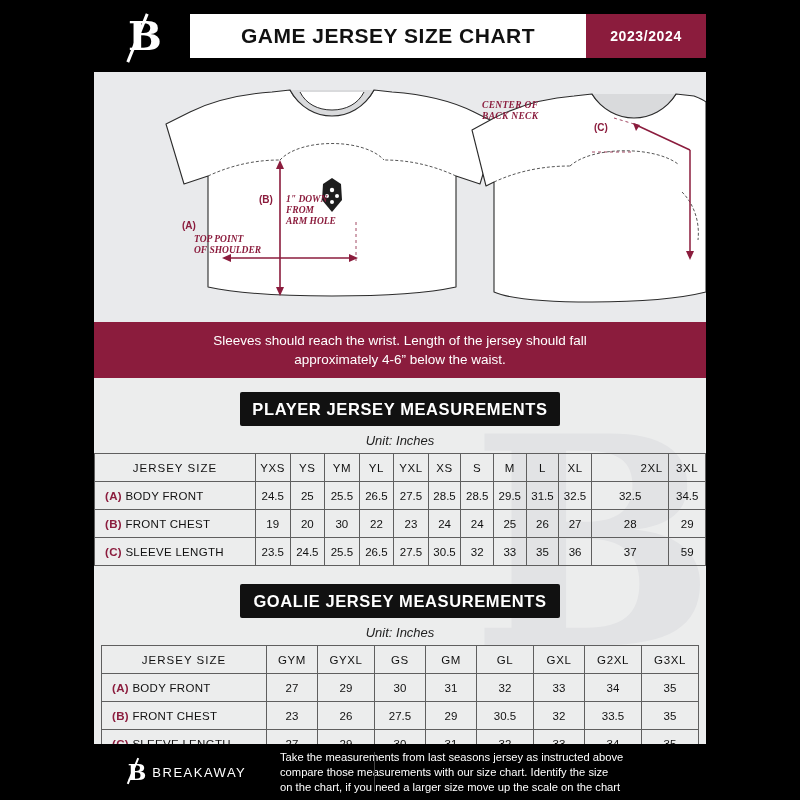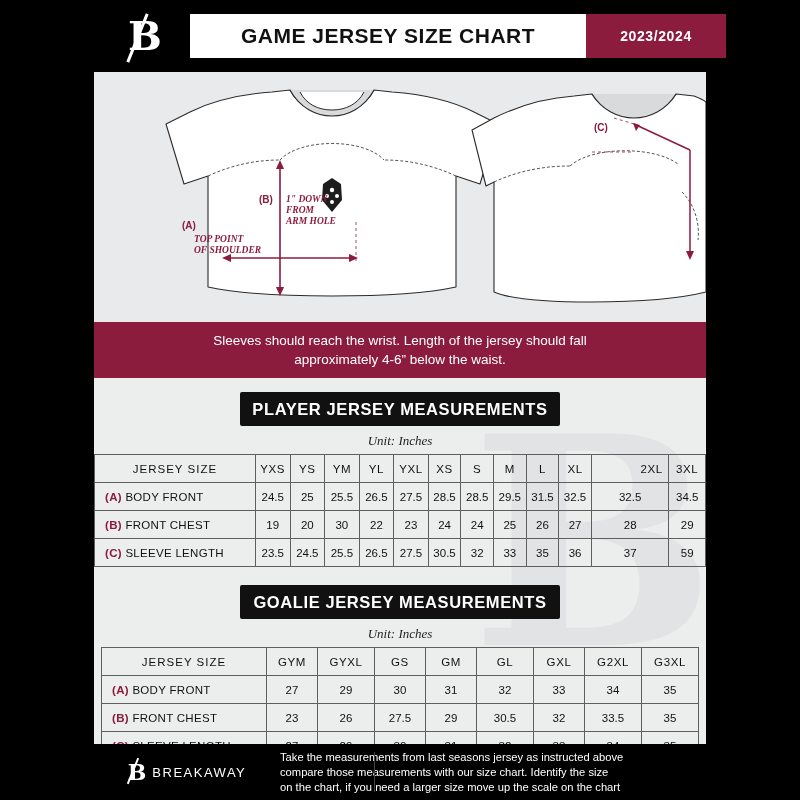--- a/index.html
+++ b/index.html
@@ -6,37 +6,37 @@
   body{width:800px;height:800px;overflow:hidden;font-family:"Liberation Sans",sans-serif;}
   .page{position:relative;width:800px;height:800px;background:#000;}
 
   
   .header{position:relative;height:72px;background:#000;}
   .logo-box{position:absolute;left:106px;top:6px;width:78px;height:60px;display:flex;align-items:center;justify-content:center;}
   .logo-b{color:#fff;font-family:"DejaVu Serif",serif;font-weight:bold;font-size:40px;line-height:1;position:relative;}
   .logo-slash{position:absolute;left:8px;top:-4px;width:3px;height:52px;background:#fff;transform:rotate(22deg);}
   .title-bar{position:absolute;left:190px;top:14px;width:396px;height:44px;background:#fff;display:flex;align-items:center;justify-content:center;}
   .title-bar span{font-family:"Liberation Sans",sans-serif;font-weight:bold;font-size:21px;letter-spacing:.5px;color:#111;}
-  .season-bar{position:absolute;left:586px;top:14px;width:140px;height:44px;background:#8b1c3d;display:flex;align-items:center;justify-content:center;}
+  .season-bar{position:absolute;left:586px;top:14px;width:120px;height:44px;background:#8b1c3d;display:flex;align-items:center;justify-content:center;}
   .season-bar span{color:#fff;font-size:14px;font-weight:bold;letter-spacing:.6px;}
 
   
   .diagram{position:relative;left:94px;width:612px;height:250px;background:#e9eaec;overflow:hidden;}
   .diagram svg{position:absolute;left:0;top:0;}
 
   
   .note{position:relative;left:94px;width:612px;height:56px;background:#8b1c3d;color:#fff;display:flex;flex-direction:column;justify-content:center;font-size:13.5px;line-height:19px;text-align:center;}
 
   
   .body-area{position:relative;left:94px;width:612px;height:378px;background:#eceded;}
   .watermark{position:absolute;right:-10px;top:20px;font-size:290px;color:#e2e3e5;font-family:"DejaVu Serif",serif;font-weight:bold;line-height:1;user-select:none;}
 
   .sect-title{position:relative;margin:0 auto;width:320px;height:34px;background:#111;display:flex;align-items:center;justify-content:center;border-radius:2px;}
   .sect-title span{color:#fff;font-weight:bold;font-size:16.5px;letter-spacing:.6px;}
-  .unit{position:relative;text-align:center;font-family:Liberation Serif, serif;font-style:italic;font-size:13px;color:#222;margin-top:7px;margin-bottom:5px;}
+  .unit{position:relative;text-align:center;font-family:Liberation Sans, sans-serif;font-style:italic;font-size:13px;color:#222;margin-top:7px;margin-bottom:5px;}
 
   table{position:relative;border-collapse:collapse;margin:0 auto;background:transparent;}
   table td{border:1px solid #5f5f5f;font-size:11.5px;color:#111;height:25px;text-align:center;font-family:"Liberation Sans",sans-serif;}
   td.lbl{text-align:left;padding-left:10px;font-size:11.5px;letter-spacing:.3px;}
   td.hdr{font-size:11.5px;letter-spacing:.6px;}
   td.hdr.size-lbl{text-align:center;letter-spacing:1px;}
   .tag{color:#8b1c3d;font-weight:bold;}
 
   
   .footer{position:absolute;left:0;bottom:0;width:800px;height:56px;background:#000;}
@@ -111,20 +111,21 @@
       <path d="M588 120 C600 132 606 150 604 168" fill="none" stroke="#2b2b2b" stroke-width="0.8" stroke-dasharray="3 2"></path>
 
       <line x1="540" y1="52" x2="596" y2="78" stroke="#8b1c3d" stroke-width="1.5"></line>
       <polygon points="539,51 546,53 542,59" fill="#8b1c3d"></polygon>
       <line x1="596" y1="78" x2="596" y2="186" stroke="#8b1c3d" stroke-width="1.5"></line>
       <polygon points="596,188 592,179 600,179" fill="#8b1c3d"></polygon>
       <line x1="520" y1="46" x2="540" y2="52" stroke="#8b1c3d" stroke-width="0.8" stroke-dasharray="3 3"></line>
       <line x1="498" y1="80" x2="540" y2="80" stroke="#8b1c3d" stroke-width="0.8" stroke-dasharray="3 3"></line>
     </svg>
 
+    <div style="position:absolute;left:388px;top:28px;width:120px;color:#8b1c3d;font-family:'Liberation Serif',serif;font-style:italic;font-size:9.5px;line-height:11px;font-weight:bold;letter-spacing:.3px;">CENTER OF<br>BACK NECK</div>
     <div style="position:absolute;left:500px;top:50px;color:#8b1c3d;font-size:10px;font-weight:bold;">(C)</div>
     <div style="position:absolute;left:192px;top:122px;color:#8b1c3d;font-family:'Liberation Serif',serif;font-style:italic;font-size:9.5px;line-height:11px;font-weight:bold;">1" DOWN<br>FROM<br>ARM HOLE</div>
     <div style="position:absolute;left:165px;top:122px;color:#8b1c3d;font-size:10px;font-weight:bold;">(B)</div>
     <div style="position:absolute;left:88px;top:148px;color:#8b1c3d;font-size:10px;font-weight:bold;">(A)</div>
     <div style="position:absolute;left:100px;top:162px;color:#8b1c3d;font-family:'Liberation Serif',serif;font-style:italic;font-size:9.5px;line-height:11px;font-weight:bold;">TOP POINT<br>OF SHOULDER</div>
   </div>
 
   <div class="note">
     <div>Sleeves should reach the wrist. Length of the jersey should fall</div>
     <div>approximately 4-6” below the waist.</div>

